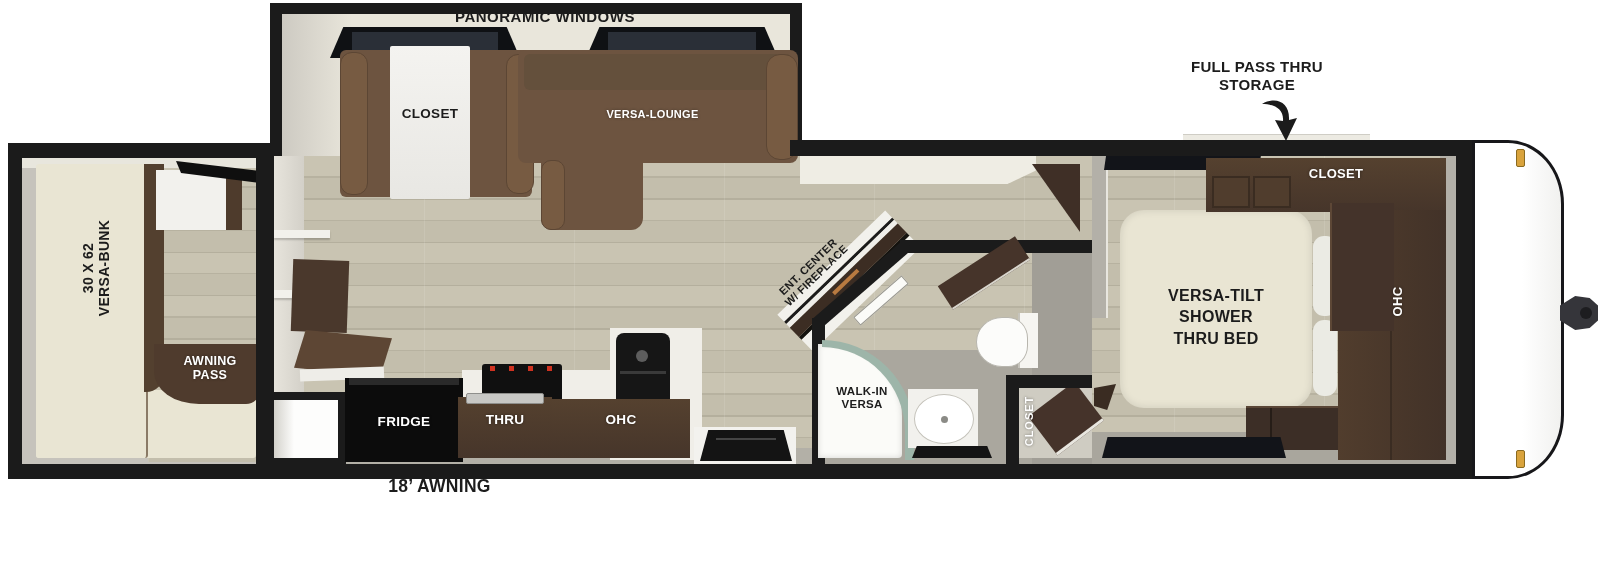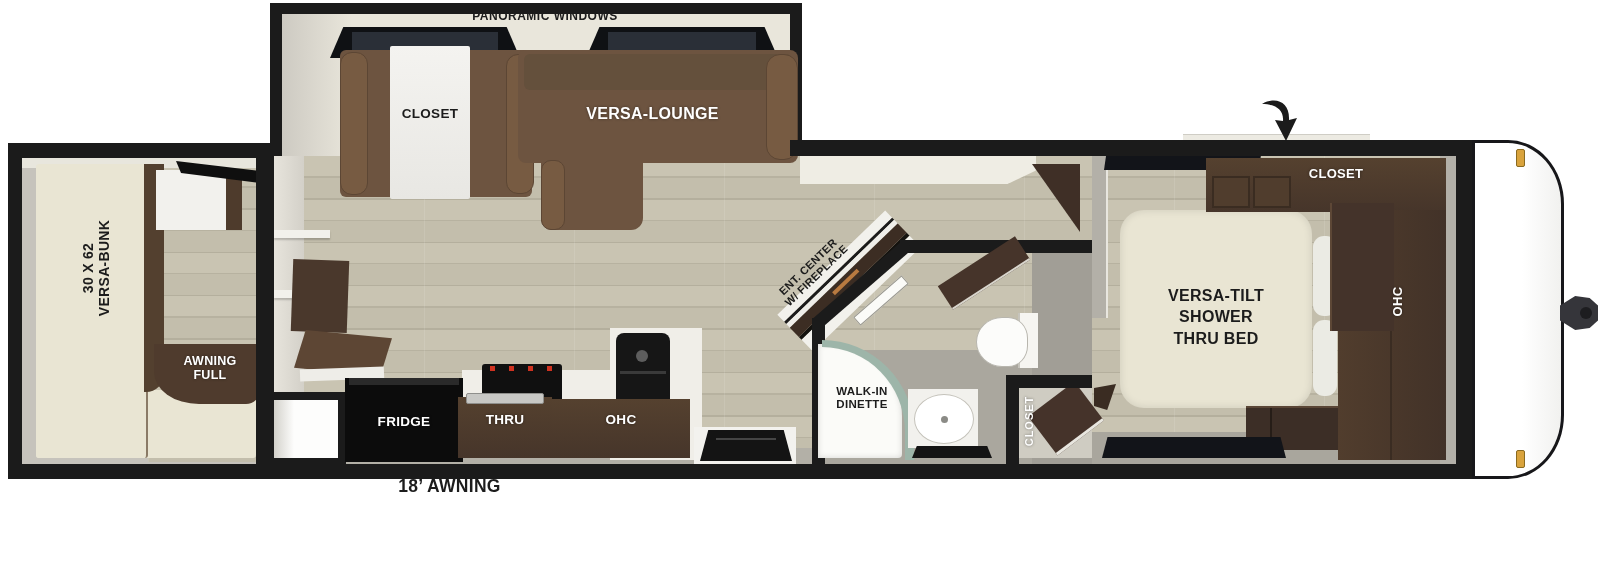--- a/index.html
+++ b/index.html
@@ -38,52 +38,52 @@
   <div class="a" style="left:144px;top:164px;width:20px;height:228px;background:#53402f;border-bottom-right-radius:18px;"></div>
   <div class="a" style="left:154px;top:344px;width:106px;height:60px;background:#4f3b2d;border-radius:0 0 14px 45px / 0 0 14px 32px;"></div>
   <div class="a" style="left:156px;top:170px;width:70px;height:60px;background:#f2f1ed;border-right:16px solid #4e3b2c;"></div>
   <div class="a" style="left:176px;top:161px;width:84px;height:22px;background:#0f0f0f;clip-path:polygon(0 0,100% 45%,100% 100%,6% 55%);"></div>
   <div class="a lbl rot90" style="left:37px;top:246px;width:120px;height:44px;font-size:14px;">
     <span>30 X 62</span>
     <span>VERSA-BUNK</span>
   </div>
   <div class="a lbl lblw" style="left:164px;top:350px;width:92px;height:36px;font-size:12.5px;">
     <span>AWNING</span>
-    <span>FULL</span>
+    <span>PASS</span>
   </div>
 
   <div class="a" style="left:282px;top:3px;width:508px;height:153px;background:#e9e6db;">
     <div class="a" style="left:0;top:10px;width:70px;height:143px;background:linear-gradient(90deg,#cdcac2,#e9e6db);"></div>
   </div>
   <div class="a" style="left:270px;top:3px;width:532px;height:153px;border-top:11px solid #1b1b1b;border-left:12px solid #1b1b1b;border-right:12px solid #1b1b1b;box-sizing:border-box;"></div>
   <div class="a" style="left:330px;top:27px;width:190px;height:31px;background:#0f1114;clip-path:polygon(7% 0,93% 0,100% 100%,0 100%);">
     <div class="a" style="left:22px;top:5px;width:146px;height:20px;background:#2a2f37;"></div>
   </div>
   <div class="a" style="left:586px;top:27px;width:192px;height:31px;background:#0f1114;clip-path:polygon(7% 0,93% 0,100% 100%,0 100%);">
     <div class="a" style="left:22px;top:5px;width:148px;height:20px;background:#2a2f37;"></div>
   </div>
-  <div class="a lbl" style="left:390px;top:6px;width:310px;height:22px;font-size:12px;letter-spacing:.5px;">
+  <div class="a lbl" style="left:390px;top:6px;width:310px;height:22px;font-size:15px;letter-spacing:.5px;">
     <span>PANORAMIC WINDOWS</span>
   </div>
 
   <div class="a sofa" style="left:340px;top:50px;width:192px;height:147px;border-radius:6px;"></div>
   <div class="a sofa-arm" style="left:340px;top:52px;width:28px;height:143px;border-radius:12px;box-sizing:border-box;"></div>
   <div class="a sofa-arm" style="left:506px;top:54px;width:28px;height:140px;border-radius:12px;box-sizing:border-box;"></div>
   <div class="a" style="left:390px;top:46px;width:80px;height:153px;background:linear-gradient(180deg,#f4f3f0,#e8e7e3);border-radius:2px;"></div>
   <div class="a lbl" style="left:390px;top:106px;width:80px;height:16px;font-size:13.5px;">
     <span>CLOSET</span>
   </div>
 
   <div class="a sofa" style="left:518px;top:50px;width:280px;height:113px;border-radius:8px;">
     <div class="a" style="left:6px;top:4px;width:268px;height:36px;background:#64503c;border-radius:6px;"></div>
   </div>
   <div class="a sofa-arm" style="left:766px;top:54px;width:32px;height:106px;border-radius:14px;box-sizing:border-box;"></div>
   <div class="a sofa" style="left:541px;top:160px;width:102px;height:70px;border-radius:0 0 12px 12px;"></div>
   <div class="a sofa-arm" style="left:541px;top:160px;width:24px;height:70px;border-radius:10px;box-sizing:border-box;"></div>
-  <div class="a lbl lblw" style="left:560px;top:106px;width:185px;height:16px;font-size:16px;">
+  <div class="a lbl lblw" style="left:560px;top:106px;width:185px;height:16px;font-size:11px;">
     <span>VERSA-LOUNGE</span>
   </div>
 
   <div class="a" style="left:274px;top:156px;width:30px;height:240px;background:linear-gradient(90deg,#e7e4dc,#d3d0c8);"></div>
   <div class="a" style="left:274px;top:230px;width:56px;height:8px;background:#f2f1ec;box-shadow:0 2px 2px rgba(0,0,0,.2);"></div>
   <div class="a" style="left:274px;top:290px;width:52px;height:8px;background:#f2f1ec;box-shadow:0 2px 2px rgba(0,0,0,.2);"></div>
   <div class="a" style="left:292px;top:260px;width:56px;height:72px;background:#4a382c;transform:rotate(2deg);"></div>
   <div class="a" style="left:294px;top:330px;width:98px;height:46px;background:#5d4634;clip-path:polygon(12% 0,100% 18%,88% 100%,0 82%);"></div>
   <div class="a" style="left:300px;top:368px;width:84px;height:12px;background:#eeede8;transform:rotate(-2deg);"></div>
   <div class="a" style="left:264px;top:392px;width:82px;height:74px;background:#fdfdfc;border:8px solid #1b1b1b;box-sizing:border-box;">
@@ -144,21 +144,21 @@
   <div class="a wall" style="left:803px;top:277px;width:120px;height:13px;transform:rotate(-41deg);"></div>
   <div class="a wall" style="left:812px;top:318px;width:13px;height:146px;"></div>
   <div class="a" style="left:849px;top:295px;width:62px;height:9px;background:#fbfbf8;border:1px solid #9a988f;transform:rotate(-41deg);"></div>
   <div class="a" style="left:938px;top:259px;width:92px;height:26px;background:#46342a;border-bottom:2px solid #d8d5cc;transform:rotate(-33deg);"></div>
   <div class="a" style="left:1018px;top:313px;width:18px;height:55px;background:#f6f5f1;border-left:2px solid #c6c4bc;"></div>
   <div class="a" style="left:976px;top:317px;width:50px;height:48px;background:#fcfcfa;border:1px solid #b8b6ae;border-radius:50% 38% 38% 50% / 50% 42% 42% 50%;"></div>
   <div class="a" style="left:818px;top:344px;width:84px;height:114px;background:#fbfbf8;border-radius:0 72px 4px 0;box-shadow:inset 0 0 6px rgba(0,0,0,.15);"></div>
   <div class="a" style="left:822px;top:340px;width:92px;height:120px;border-top:7px solid #9db5a9;border-right:9px solid #9db5a9;border-radius:0 100px 0 0;box-sizing:border-box;"></div>
   <div class="a lbl" style="left:814px;top:383px;width:96px;height:30px;font-size:11.5px;">
     <span>WALK-IN</span>
-    <span>DINETTE</span>
+    <span>VERSA</span>
   </div>
   <div class="a" style="left:908px;top:389px;width:70px;height:59px;background:#f2f1ed;"></div>
   <div class="a" style="left:914px;top:394px;width:58px;height:48px;background:#ffffff;border:1px solid #c4c2ba;border-radius:50%;">
     <div class="a" style="left:26px;top:21px;width:7px;height:7px;background:#8b8b86;border-radius:50%;"></div>
   </div>
   <div class="a" style="left:912px;top:446px;width:80px;height:12px;background:#141414;clip-path:polygon(6% 0,94% 0,100% 100%,0 100%);"></div>
 
   <div class="a" style="left:1019px;top:388px;width:73px;height:70px;background:#cfccc2;"></div>
   <div class="a" style="left:1037px;top:394px;width:58px;height:46px;background:#45332a;border-bottom:3px solid #e8e6df;transform:rotate(-37deg);"></div>
   <div class="a wall" style="left:1006px;top:375px;width:86px;height:13px;"></div>
@@ -205,20 +205,24 @@
   <div class="a wall" style="left:256px;top:143px;width:18px;height:321px;"></div>
   <div class="a wall" style="left:1456px;top:140px;width:16px;height:339px;"></div>
 
   <div class="a" style="left:1472px;top:140px;width:92px;height:339px;background:linear-gradient(90deg,#ffffff 55%,#f1f1ef);border:3px solid #17171a;border-radius:0 56px 56px 0 / 0 64px 64px 0;box-sizing:border-box;"></div>
   <div class="a" style="left:1516px;top:149px;width:7px;height:16px;background:#d9a33c;border:1px solid #8a6a20;border-radius:2px;"></div>
   <div class="a" style="left:1516px;top:450px;width:7px;height:16px;background:#d9a33c;border:1px solid #8a6a20;border-radius:2px;"></div>
   <div class="a" style="left:1560px;top:296px;width:38px;height:34px;background:#35353a;clip-path:polygon(0 28%,40% 0,78% 6%,100% 28%,100% 72%,78% 94%,40% 100%,0 72%);">
     <div class="a" style="left:20px;top:11px;width:12px;height:12px;background:#1d1d20;border-radius:50%;"></div>
   </div>
 
+  <div class="a lbl" style="left:1152px;top:57px;width:210px;height:38px;font-size:15px;line-height:1.2;">
+    <span>FULL PASS THRU</span>
+    <span>STORAGE</span>
+  </div>
   <svg class="a" style="left:1256px;top:94px;" width="44" height="48" viewBox="0 0 44 48">
     <path d="M6,10 C20,2 34,8 33,26 L41,24 L30,47 L19,26 L27,27 C28,15 18,10 6,10 Z" fill="#1b1b1b"></path>
   </svg>
-  <div class="a lbl" style="left:357px;top:476px;width:185px;height:22px;font-size:17.5px;">
+  <div class="a lbl" style="left:347px;top:476px;width:185px;height:22px;font-size:17.5px;">
     <span>18’ AWNING</span>
   </div>
 
 </div>
 
 </body></html>

